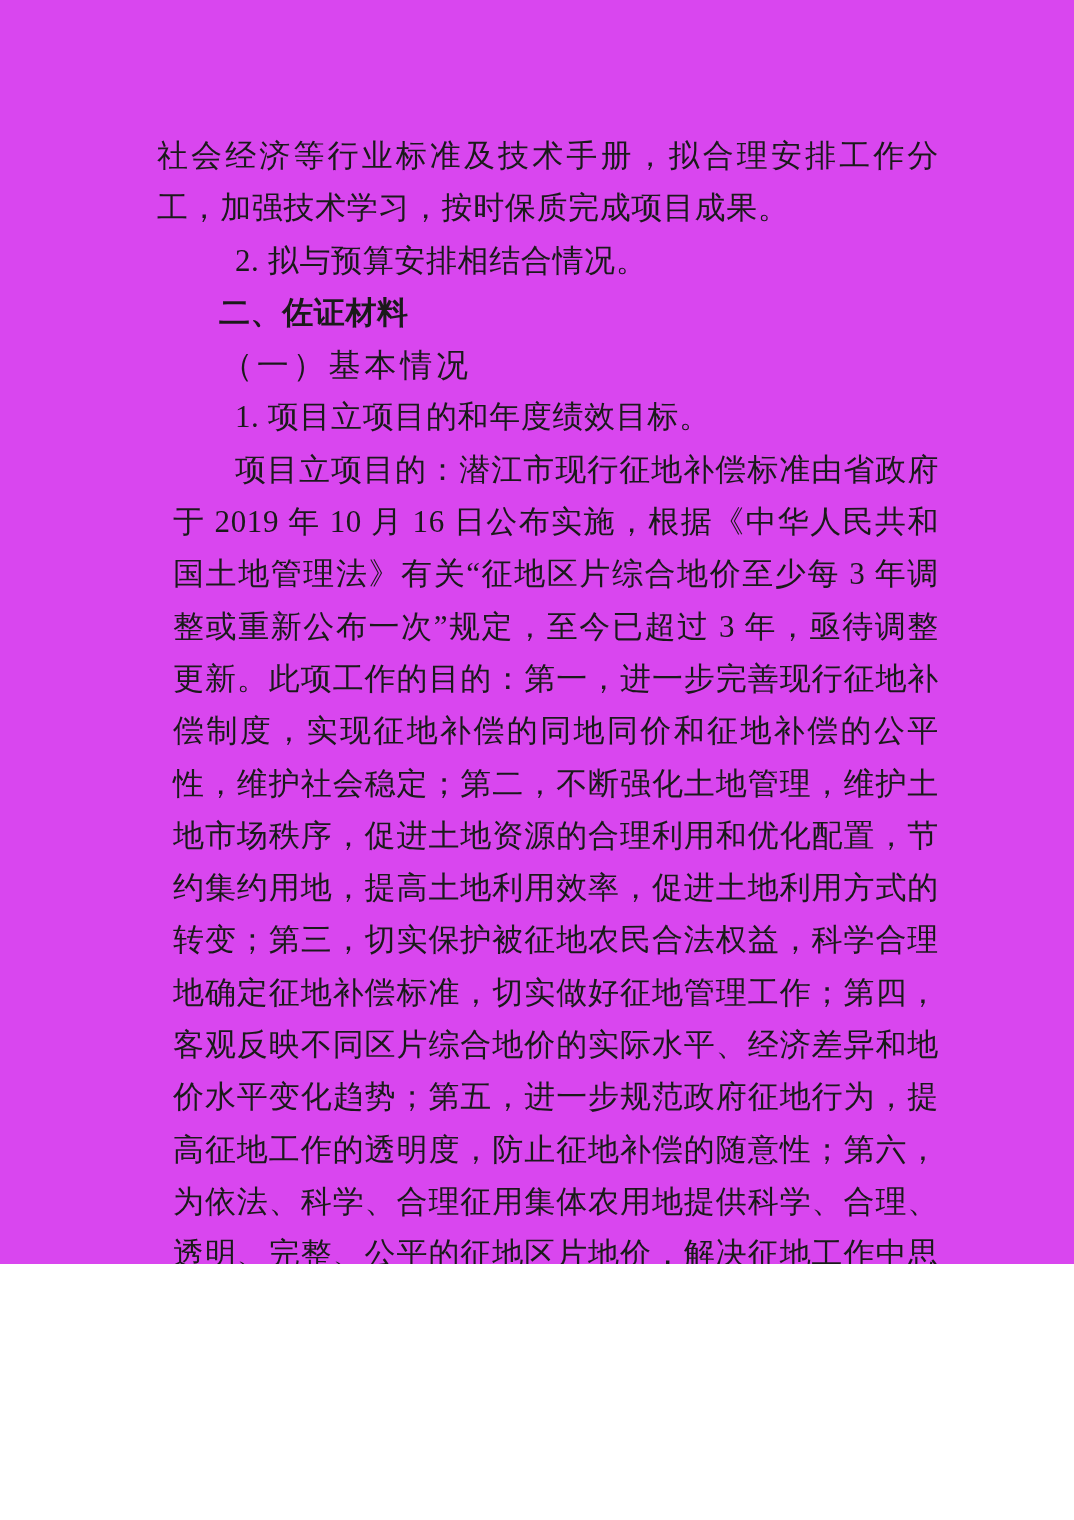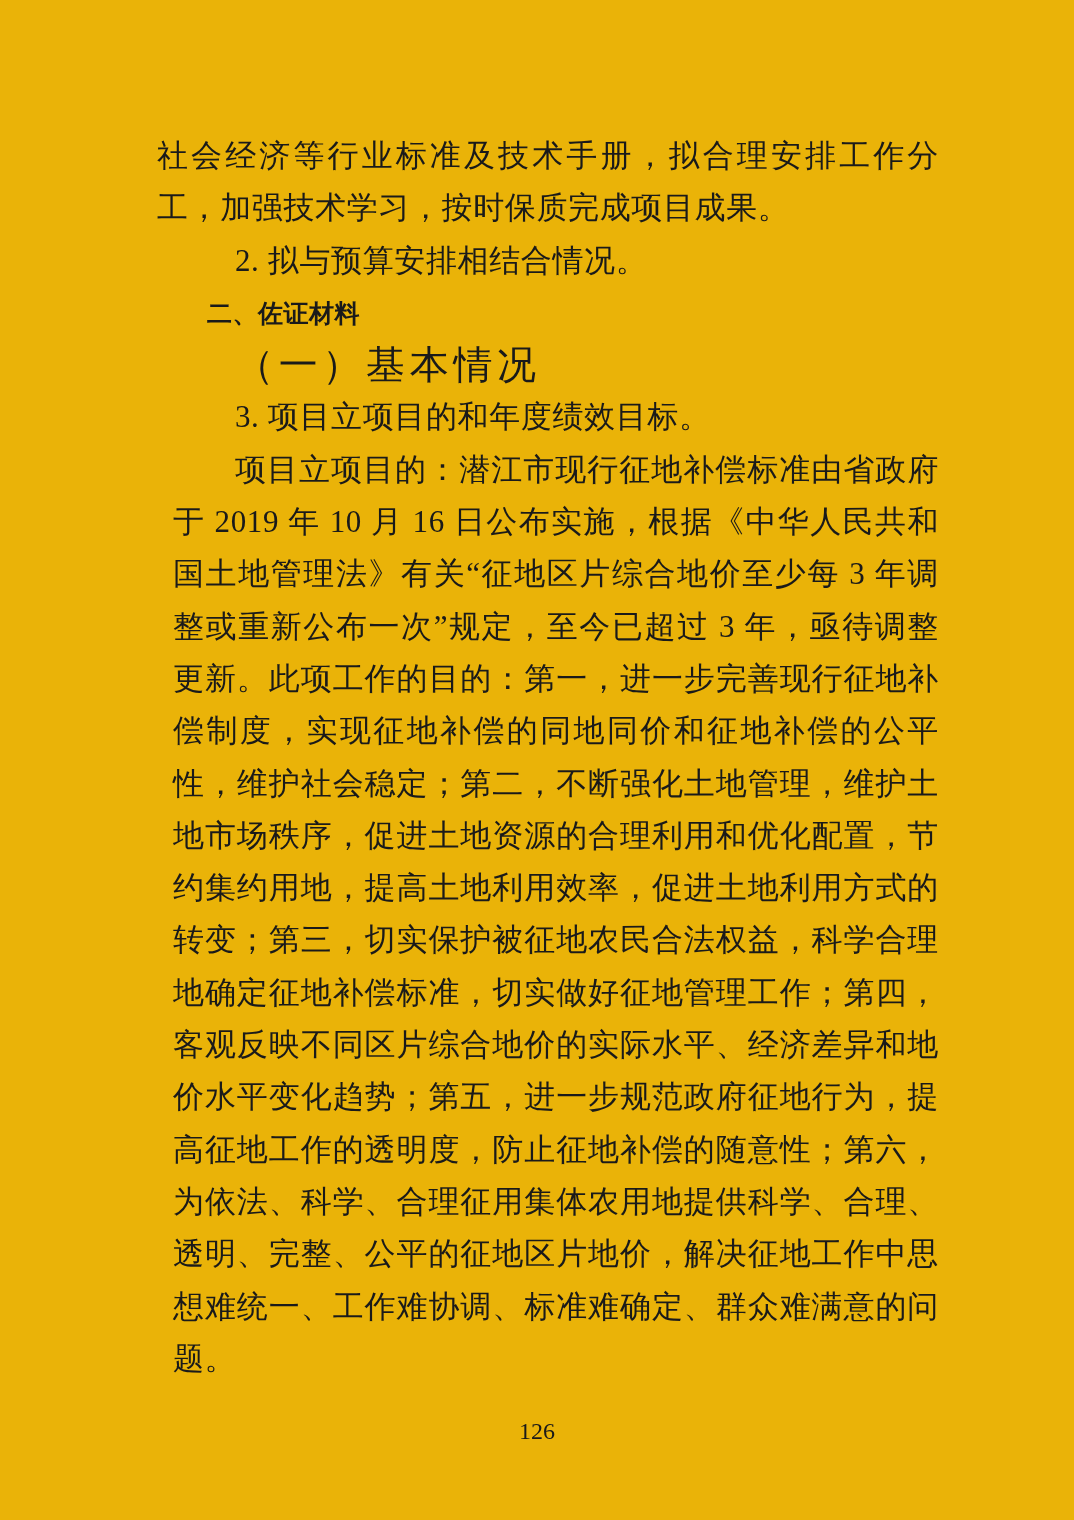--- a/index.html
+++ b/index.html
@@ -3,22 +3,22 @@
 <meta charset="utf-8">
 <style>
   html, body {
     margin: 0;
     padding: 0;
     background: #ffffff;
   }
   .page {
     position: relative;
     width: 1074px;
-    height: 1520px;
-    background: #eab308;
+    height: 1264px;
+    background: #d946ef;
     overflow: hidden;
     font-family: "Liberation Serif", serif;
     color: #1a1a1a;
   }
   .content {
     position: absolute;
     left: 157px;
     top: 130px;
     width: 782px;
   }
@@ -31,30 +31,30 @@
     font-weight: normal;
   }
   .indent {
     text-indent: 2em;
     margin-left: 16px;
   }
   .heading {
     margin: 0;
     font-family: "Liberation Sans", sans-serif;
     font-weight: bold;
-    font-size: 25px;
+    font-size: 31px;
     line-height: 52.3px;
     text-indent: 2em;
     letter-spacing: 0.02em;
   }
   .subheading {
     margin: 0;
     font-family: "Liberation Serif", serif;
     font-weight: normal;
-    font-size: 39px;
+    font-size: 32px;
     line-height: 52.3px;
     text-indent: 2em;
     letter-spacing: 0.12em;
   }
   .page-number {
     position: absolute;
     left: 0;
     top: 1414px;
     width: 1074px;
     text-align: center;
@@ -66,17 +66,17 @@
 </style>
 </head>
 <body>
 
 <div class="page">
   <div class="content">
     <p class="para">社会经济等行业标准及技术手册，拟合理安排工作分工，加强技术学习，按时保质完成项目成果。</p>
     <p class="para indent">2. 拟与预算安排相结合情况。</p>
     <h2 class="heading">二、佐证材料</h2>
     <h3 class="subheading">（一）基本情况</h3>
-    <p class="para indent">3. 项目立项目的和年度绩效目标。</p>
+    <p class="para indent">1. 项目立项目的和年度绩效目标。</p>
     <p class="para indent">项目立项目的：潜江市现行征地补偿标准由省政府于 2019 年 10 月 16 日公布实施，根据《中华人民共和国土地管理法》有关“征地区片综合地价至少每 3 年调整或重新公布一次”规定，至今已超过 3 年，亟待调整更新。此项工作的目的：第一，进一步完善现行征地补偿制度，实现征地补偿的同地同价和征地补偿的公平性，维护社会稳定；第二，不断强化土地管理，维护土地市场秩序，促进土地资源的合理利用和优化配置，节约集约用地，提高土地利用效率，促进土地利用方式的转变；第三，切实保护被征地农民合法权益，科学合理地确定征地补偿标准，切实做好征地管理工作；第四，客观反映不同区片综合地价的实际水平、经济差异和地价水平变化趋势；第五，进一步规范政府征地行为，提高征地工作的透明度，防止征地补偿的随意性；第六，为依法、科学、合理征用集体农用地提供科学、合理、透明、完整、公平的征地区片地价，解决征地工作中思想难统一、工作难协调、标准难确定、群众难满意的问题。</p>
   </div>
   <div class="page-number">126</div>
 </div>
 
 </body></html>

